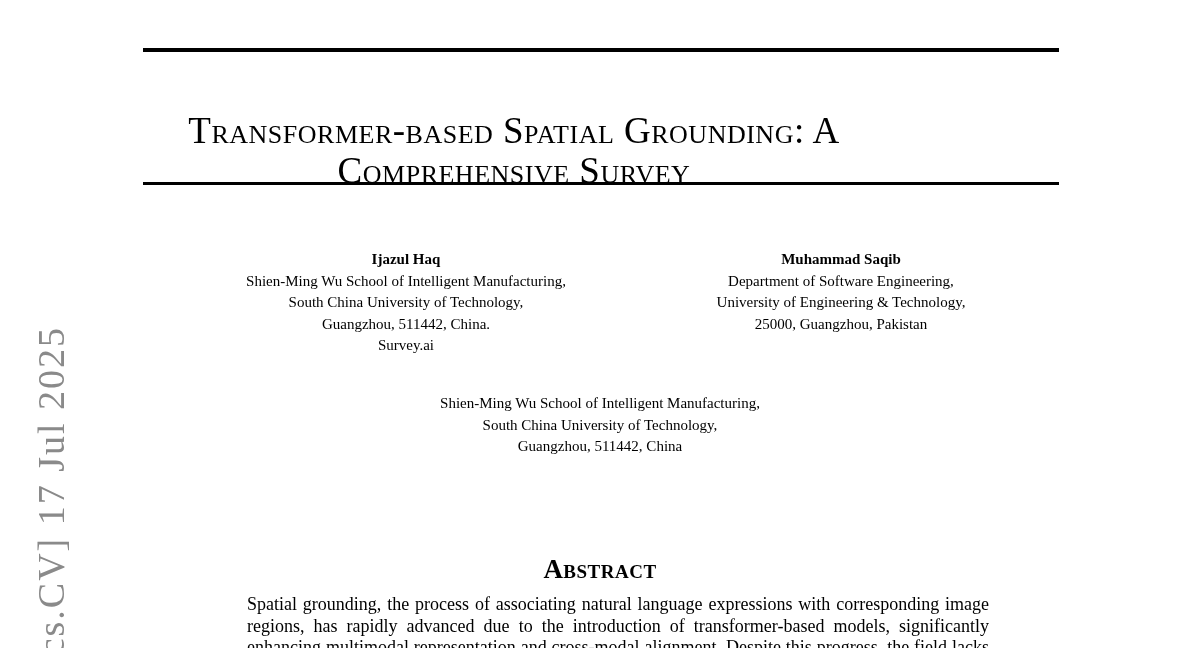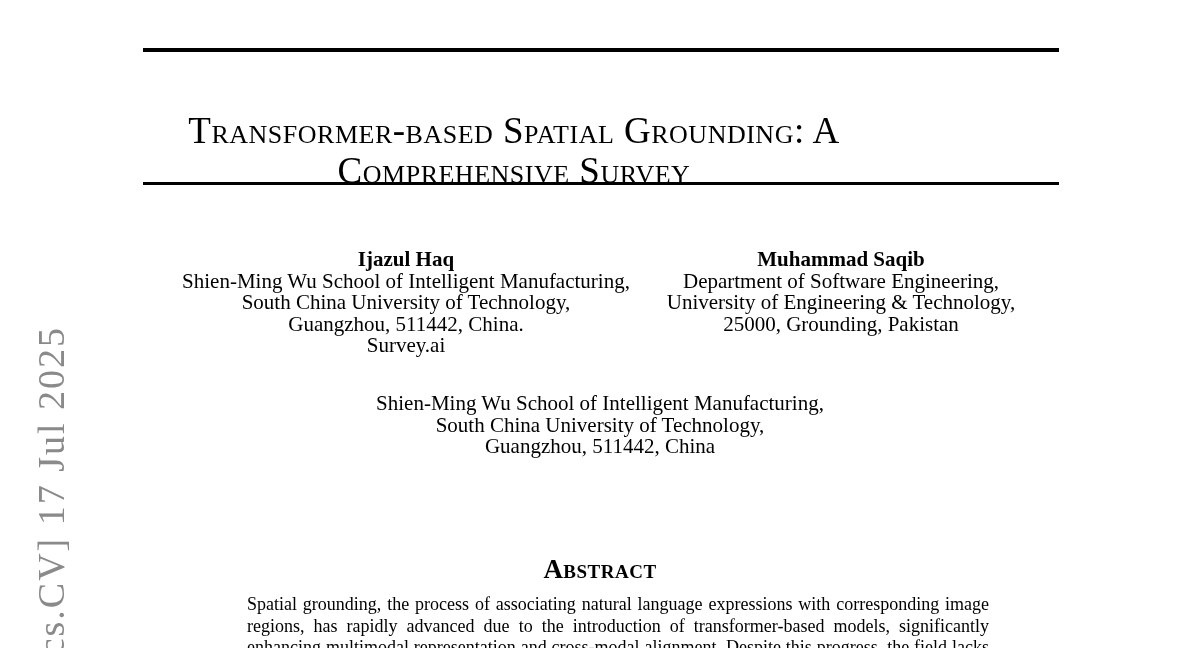--- a/index.html
+++ b/index.html
@@ -36,21 +36,21 @@
     font-variant: small-caps;
     letter-spacing: 0.5px;
     color: #000000;
     margin-top: 33px;
   }
 
   .author-block {
     position: absolute;
     width: 520px;
     text-align: center;
-    font-size: 21px;
+    font-size: 15px;
     line-height: 21.6px;
     color: #000000;
   }
   #author-a { top: 249px; left: 146px; }
   #author-b { top: 249px; left: 581px; }
   #author-c { top: 393px; left: 340px; }
   .author-name { font-weight: bold; }
 
   #abstract-heading {
     position: absolute;
@@ -113,21 +113,21 @@
     <div class="author-line">Shien-Ming Wu School of Intelligent Manufacturing,</div>
     <div class="author-line">South China University of Technology,</div>
     <div class="author-line">Guangzhou, 511442, China.</div>
     <div class="author-line">Survey.ai</div>
   </div>
 
   <div id="author-b" class="author-block">
     <div class="author-name">Muhammad Saqib</div>
     <div class="author-line">Department of Software Engineering,</div>
     <div class="author-line">University of Engineering &amp; Technology,</div>
-    <div class="author-line">25000, Grounding, Pakistan</div>
+    <div class="author-line">25000, Guangzhou, Pakistan</div>
   </div>
 
   <div id="author-c" class="author-block">
     <div class="author-line">Shien-Ming Wu School of Intelligent Manufacturing,</div>
     <div class="author-line">South China University of Technology,</div>
     <div class="author-line">Guangzhou, 511442, China</div>
   </div>
 
   <div id="abstract-heading">Abstract</div>
 

